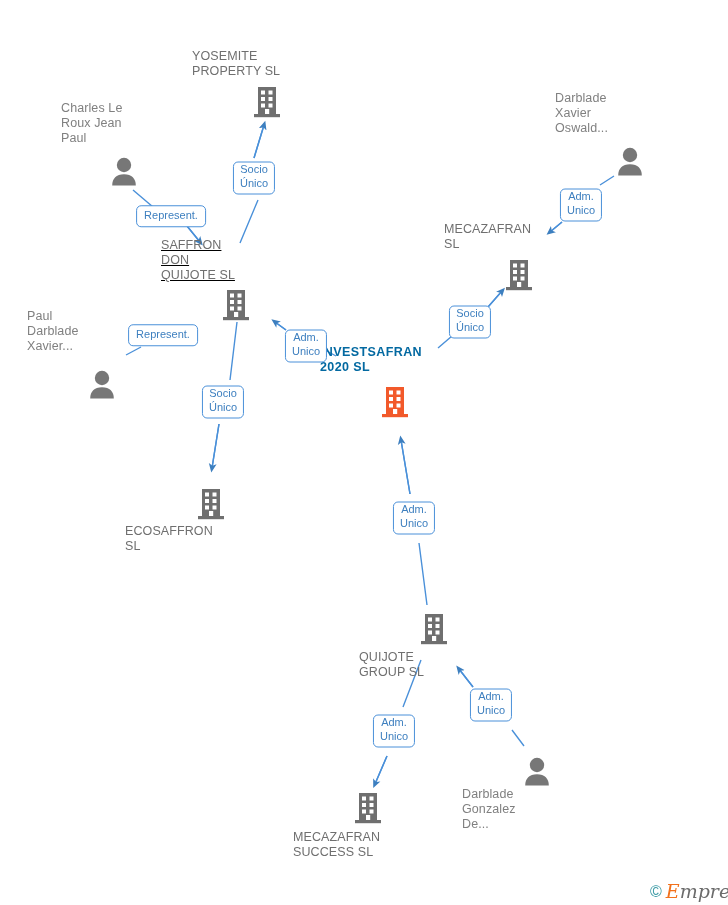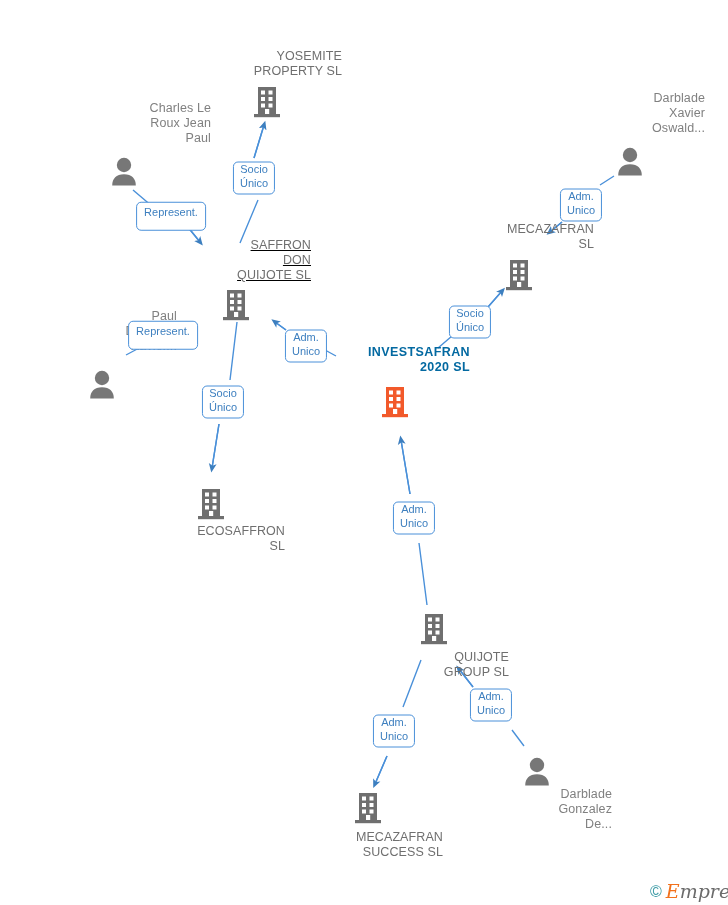--- a/index.html
+++ b/index.html
@@ -21,21 +21,21 @@
     position: absolute;
     left: 0;
     top: 0;
     width: 728px;
     height: 905px;
     pointer-events: none;
   }
   .node {
     position: absolute;
     transform: translate(-50%, 0);
-    text-align: right;
+    text-align: left;
     width: 150px;
   }
   .node-label {
     font-size: 12.5px;
     line-height: 15px;
     color: #777777;
     letter-spacing: 0.1px;
     white-space: pre-line;
   }
   .node-label.company {
@@ -65,21 +65,21 @@
     border-radius: 5px;
     color: #3d7fbf;
     font-size: 11px;
     line-height: 13.5px;
     padding: 0 6px 4px 6px;
     text-align: center;
     white-space: pre-line;
     box-sizing: border-box;
   }
   .edge-label.one-line {
-    padding: 3px 7px 10px 7px;
+    padding: 3px 7px 3px 7px;
     text-align: center;
   }
 
   .watermark {
     position: absolute;
     display: flex;
     align-items: center;
     gap: 4px;
     font-size: 19px;
   }
@@ -240,21 +240,21 @@
           <rect x="2" y="29" width="26" height="3.2" fill="#6f6f6f"></rect>
           <rect x="9" y="5.5" width="4" height="4" fill="#ffffff"></rect>
           <rect x="16.5" y="5.5" width="4" height="4" fill="#ffffff"></rect>
           <rect x="9" y="12" width="4" height="4" fill="#ffffff"></rect>
           <rect x="16.5" y="12" width="4" height="4" fill="#ffffff"></rect>
           <rect x="9" y="18.5" width="4" height="4" fill="#ffffff"></rect>
           <rect x="16.5" y="18.5" width="4" height="4" fill="#ffffff"></rect>
           <rect x="13" y="24" width="4.2" height="5" fill="#ffffff"></rect>
         </svg>
       </div>
-      <div class="node" style="left: 210px; top: 524px;">
+      <div class="node" style="left: 200px; top: 524px;">
         <div class="node-label company">ECOSAFFRON
 SL</div>
       </div>
       <div class="node icon-wrap" style="left: 434px; top: 612px;">
         <svg width="30" height="34" viewBox="0 0 30 34" xmlns="http://www.w3.org/2000/svg">
           <rect x="6" y="2" width="18" height="27" fill="#6f6f6f"></rect>
           <rect x="2" y="29" width="26" height="3.2" fill="#6f6f6f"></rect>
           <rect x="9" y="5.5" width="4" height="4" fill="#ffffff"></rect>
           <rect x="16.5" y="5.5" width="4" height="4" fill="#ffffff"></rect>
           <rect x="9" y="12" width="4" height="4" fill="#ffffff"></rect>

